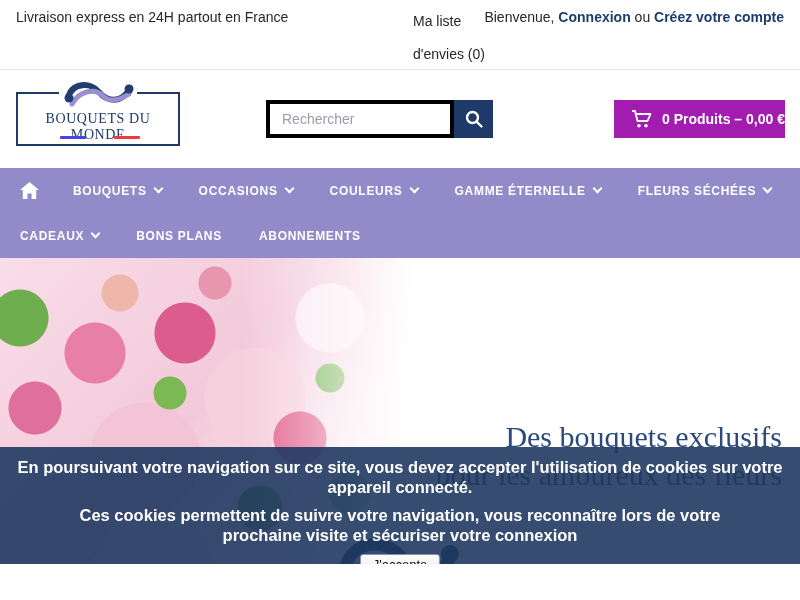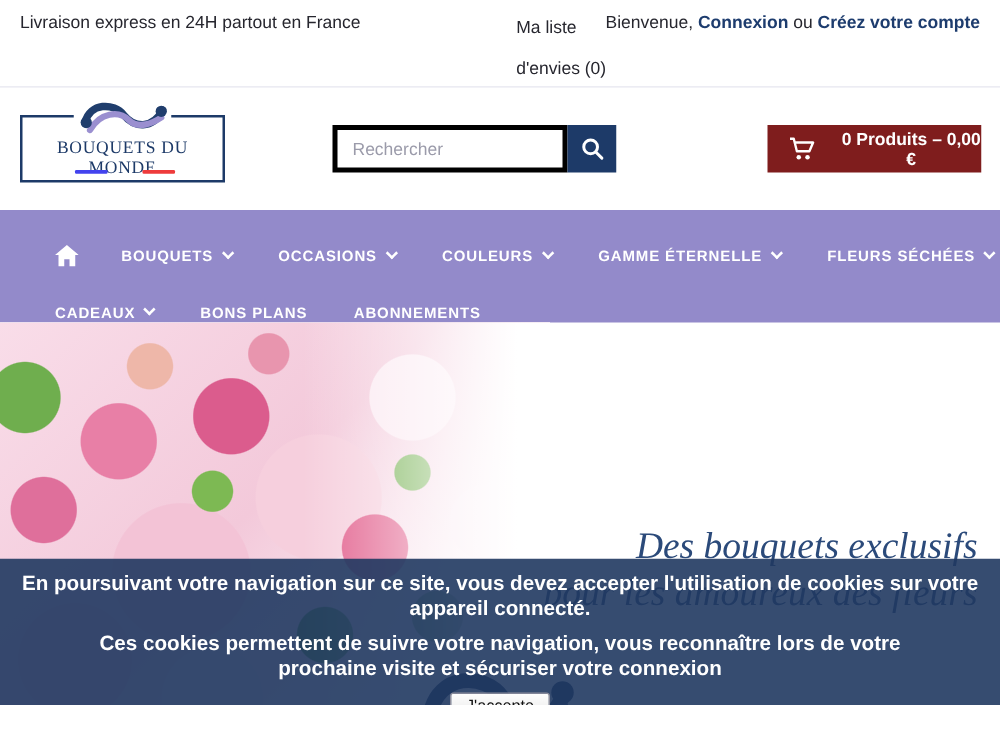--- a/index.html
+++ b/index.html
@@ -19,24 +19,24 @@
   .logo-wave { position:absolute; left:50%; top:-19px; transform:translateX(-50%); width:78px; height:36px; background:#fff; display:flex; align-items:center; justify-content:center; }
   .logo-text { position:absolute; left:0; right:0; top:17px; text-align:center; font-family:"Liberation Serif", serif; font-size:14px; letter-spacing:0.6px; color:#1d3a68; }
   .flag-line { position:absolute; top:42px; height:3px; width:26px; border-radius:1px; }
   .flag-blue { left:42px; }
   .flag-red  { left:96px; }
   
   .search-input { position:absolute; left:266px; top:100px; width:188px; height:38px; border:4px solid #000000; padding:0 12px; font-size:14px; color:#333; outline:none; font-family:"Liberation Sans", sans-serif; }
   .search-input::placeholder { color:#9b9baa; }
   .search-btn { position:absolute; left:454px; top:100px; width:39px; height:38px; background:#1d3a68; border:none; cursor:pointer; display:flex; align-items:center; justify-content:center; }
   
-  .cart-btn { position:absolute; left:614px; top:100px; width:171px; height:38px; background:#7f1d1d; border:none; cursor:pointer; display:flex; align-items:center; gap:20px; padding-left:17px; color:#fff; font-weight:bold; font-size:14px; font-family:"Liberation Sans", sans-serif; }
+  .cart-btn { position:absolute; left:614px; top:100px; width:171px; height:38px; background:#a21caf; border:none; cursor:pointer; display:flex; align-items:center; gap:9px; padding-left:17px; color:#fff; font-weight:bold; font-size:14px; font-family:"Liberation Sans", sans-serif; }
   
   .nav { position:absolute; left:0; top:168px; width:800px; height:90px; background:#938aca; color:#fff; }
-  .nav-row { position:absolute; left:0; width:800px; height:45px; display:flex; align-items:center; padding-left:44px;margin-top:14px; }
+  .nav-row { position:absolute; left:0; width:800px; height:45px; display:flex; align-items:center; padding-left:20px; }
   .nav-row1 { top:0; }
   .nav-row2 { top:45px;text-align:right; }
   .nav-home { display:flex; align-items:center; margin-right:34px; cursor:pointer; }
   .nav-item { display:flex; align-items:center; gap:8px; margin-right:37px; font-size:12px; font-weight:bold; letter-spacing:0.7px; cursor:pointer; white-space:nowrap; }
   .chev { width:7px; height:7px; border-right:2px solid #fff; border-bottom:2px solid #fff; transform:rotate(45deg); margin-top:-4px; }
   
   .hero-photo {
     position:absolute; left:0; top:258px; width:440px; height:342px;
     background-color:#fff;
     background-image:
@@ -53,21 +53,21 @@
       radial-gradient(circle at 330px 120px, #74b050 0 14px, rgba(116,176,80,0) 15px),
       radial-gradient(circle at 350px 235px, #4f8f3c 0 20px, rgba(79,143,60,0) 21px),
       radial-gradient(circle at 145px 200px, #f3c3d6 0 55px, rgba(243,195,214,0) 56px),
       radial-gradient(circle at 255px 140px, #f6cfdd 0 50px, rgba(246,207,221,0) 51px),
       radial-gradient(circle at 60px 270px,  #f1bfd2 0 45px, rgba(241,191,210,0) 46px),
       radial-gradient(circle at 330px 60px,  #fbe9f1 0 34px, rgba(251,233,241,0) 35px),
       radial-gradient(circle at 390px 160px, #f9e4ee 0 30px, rgba(249,228,238,0) 31px),
       radial-gradient(circle at 170px 300px, #f6dce9 0 40px, rgba(246,220,233,0) 41px),
       linear-gradient(135deg, #f9dde9, #f3c9da 45%, #fbeef4 75%, #ffffff);
   }
-  .hero-title { position:absolute; right:18px; text-align:left; font-family:"Liberation Serif", serif; color:#2b4a7a; font-size:30px; white-space:nowrap;font-style:italic; }
+  .hero-title { position:absolute; right:18px; text-align:left; font-family:"Liberation Serif", serif; color:#2b4a7a; font-size:30px; white-space:nowrap; }
   .hero-line1 { top:420px; }
   .hero-line2 { top:458px; }
   .footer-stripe { position:absolute; left:0; top:575px; width:800px; height:18px; background:#16325e; }
   .footer-swirl { position:absolute; left:330px; top:528px; width:130px; height:72px; }
   
   .cookie { position:absolute; left:0; top:447px; width:800px; height:153px; background:rgba(32,57,96,0.9); z-index:10; text-align:center; color:#fff; }
   .cookie p { font-weight:bold; font-size:16.5px; line-height:20px; margin:0 auto; }
   .cookie-p1 { max-width:772px; padding-top:10px; }
   .cookie-p2 { max-width:690px; margin-top:8px !important; }
   .cookie-accept { margin-top:9px; font-family:"Liberation Sans", sans-serif; font-size:13px; color:#111;

